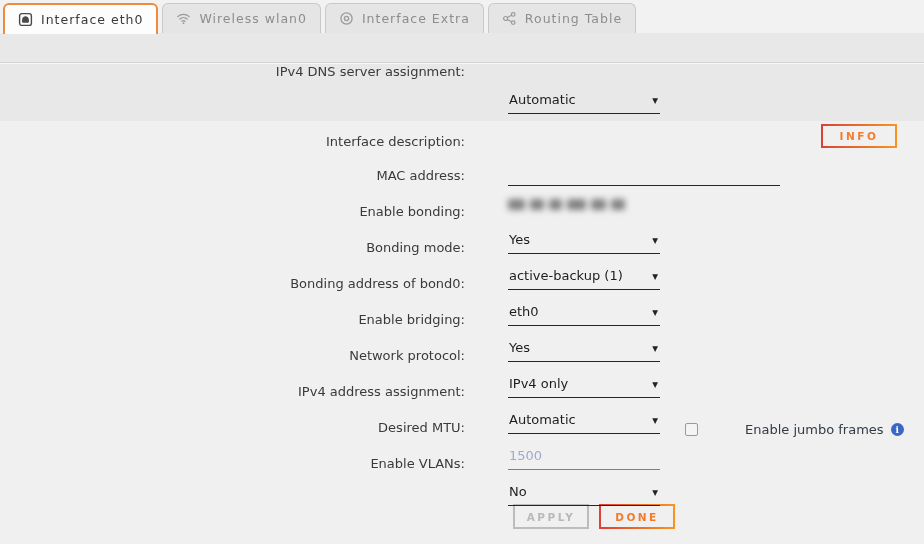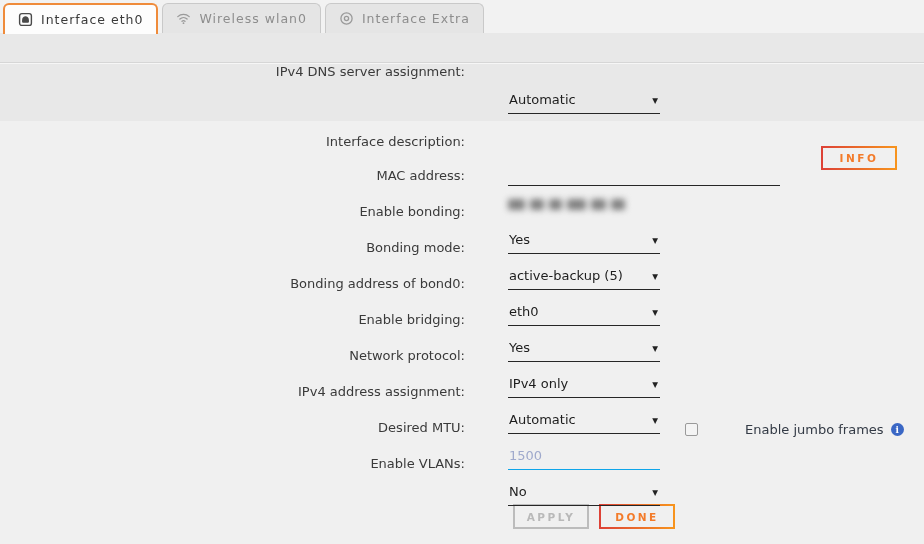--- a/index.html
+++ b/index.html
@@ -68,21 +68,21 @@
   .btn {
     display:inline-flex; align-items:center; justify-content:center;
     width:76px; height:25px; font-size:10.5px; font-weight:bold; letter-spacing:2.5px;
     background:transparent; cursor:pointer; user-select:none;
   }
   .btn-accent {
     border:2px solid; border-image:linear-gradient(90deg,#dd4136,#f7941d) 1;
     color:#f37b2a;
   }
   .btn-disabled { border:2px solid #bcbcbc; color:#b9b9b9; cursor:default; }
-  .info-btn { position:absolute; top:25px; right:27px; height:24px; }
+  .info-btn { position:absolute; top:3px; right:27px; height:24px; }
   .actions { display:flex; gap:10px; margin-left:513px; margin-top:12px; }
 </style>
 </head>
 <body>
 
 <div class="tabbar">
   <div class="tab active">
     <span class="ticon">
       <svg viewBox="0 0 15 15">
           <rect x="1.6" y="1.6" width="11.8" height="11.8" rx="2.2" fill="none" stroke="#8d8d8d" stroke-width="1.4"></rect>
@@ -103,20 +103,31 @@
     <span>Wireless wlan0</span>
   </div>
   <div class="tab">
     <span class="ticon">
       <svg viewBox="0 0 15 15" fill="none" stroke="#9a9a9a" stroke-width="1.3">
           <circle cx="7.5" cy="7.5" r="5.6"></circle>
           <circle cx="7.5" cy="7.5" r="2.1"></circle>
         </svg>
     </span>
     <span>Interface Extra</span>
+  </div>
+  <div class="tab">
+    <span class="ticon">
+      <svg viewBox="0 0 15 15" fill="none" stroke="#9a9a9a" stroke-width="1.2">
+          <circle cx="3.6" cy="7.5" r="2"></circle>
+          <circle cx="11.2" cy="3.4" r="1.8"></circle>
+          <circle cx="11.2" cy="11.6" r="1.8"></circle>
+          <path d="M5.4 6.5 L9.6 4.2 M5.4 8.5 L9.6 10.8"></path>
+        </svg>
+    </span>
+    <span>Routing Table</span>
   </div>
 </div>
 
 <div class="band">
   <div class="band-spacer"></div>
   <div class="band-row">
     <div class="flabel">IPv4 DNS server assignment:</div>
     <div class="fcontrol">
       <div class="dropdown">
         <span>Automatic</span>
@@ -158,21 +169,21 @@
         <span>Yes</span>
         <span class="caret">▼</span>
       </div>
     </div>
   </div>
 
   <div class="frow">
     <div class="flabel">Bonding mode:</div>
     <div class="fcontrol">
       <div class="dropdown">
-        <span>active-backup (5)</span>
+        <span>active-backup (1)</span>
         <span class="caret">▼</span>
       </div>
     </div>
   </div>
 
   <div class="frow">
     <div class="flabel">Bonding address of bond0:</div>
     <div class="fcontrol">
       <div class="dropdown">
         <span>eth0</span>

